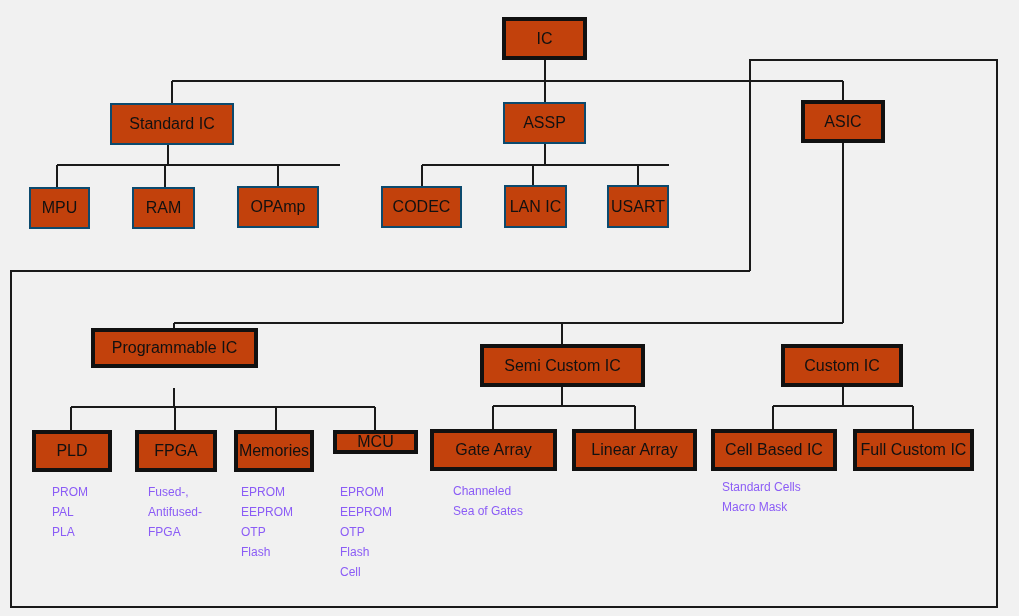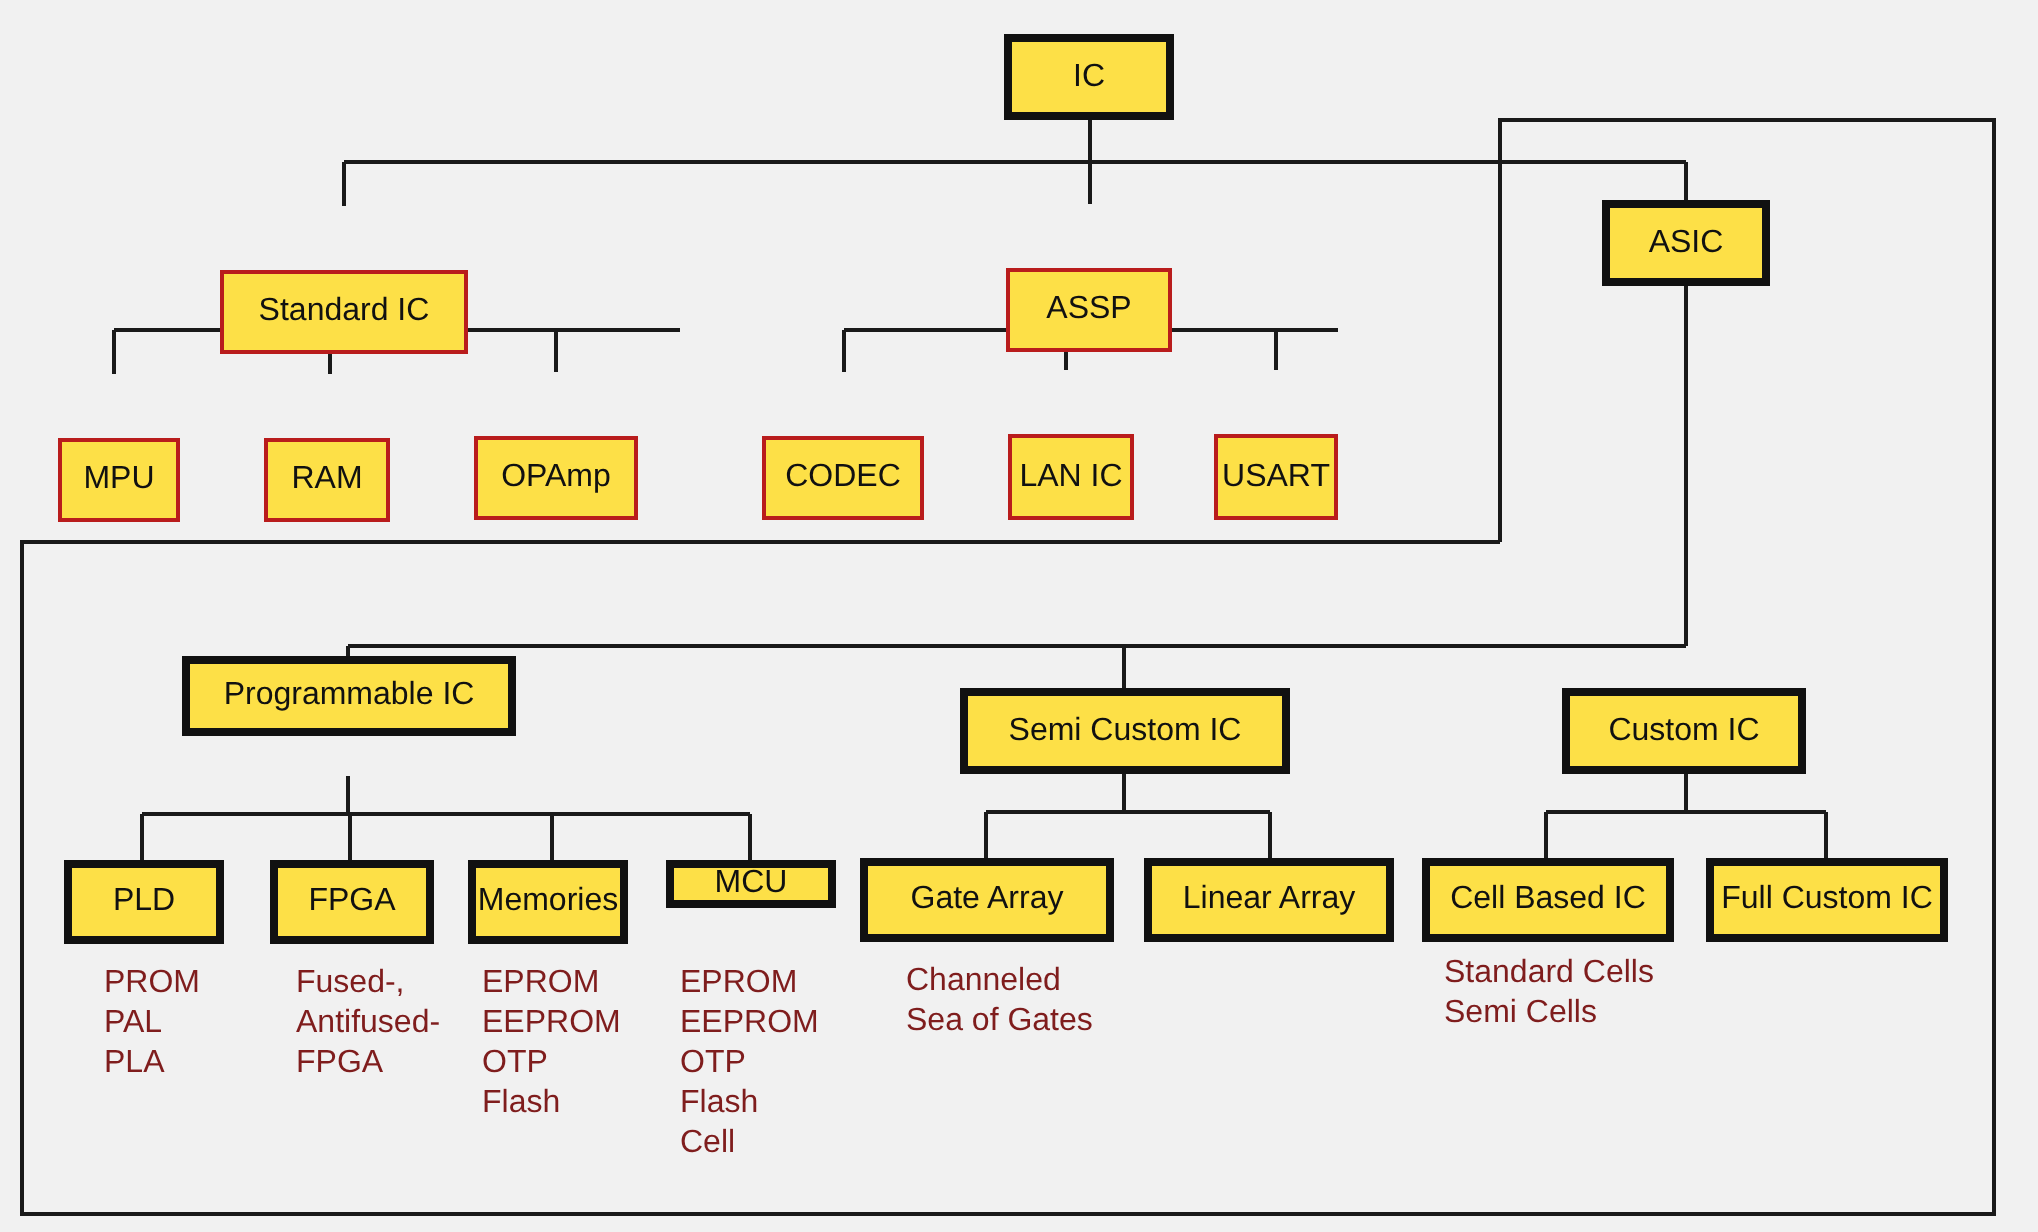--- a/index.html
+++ b/index.html
@@ -1,23 +1,23 @@
 <!DOCTYPE html>
 <html><head>
 <meta charset="utf-8">
 <style>
   html, body { margin: 0; padding: 0; }
   body { width: 1019px; height: 616px; background: #f1f1f1; position: relative; overflow: hidden;
          font-family: "Liberation Sans", sans-serif; color: #111; }
   svg.lines { position: absolute; left: 0; top: 0; }
-  .node { position: absolute; box-sizing: border-box; background: #fde047; display: flex;
+  .node { position: absolute; box-sizing: border-box; background: #c2410c; display: flex;
           align-items: center; justify-content: center; font-size: 16px; color: #111; white-space: nowrap; }
-  .thin { border: 2px solid #b91c1c; margin-top: 32px; }
+  .thin { border: 2px solid #0c4a6e; }
   .thick { border: 4px solid #111; }
-  .sub { position: absolute; font-size: 16px; line-height: 20px; color: #7f1d1d; }
+  .sub { position: absolute; font-size: 12px; line-height: 20px; color: #8b5cf6; }
   .sub div { white-space: nowrap; }
 </style>
 </head>
 <body>
 
 <svg class="lines" width="1019" height="616">
   <g stroke="#1a1a1a" stroke-width="2" fill="none">
 
     <polyline points="750,271 750,60 997,60 997,607 11,607 11,271 750,271"></polyline>
 
@@ -113,14 +113,14 @@
 <div class="node thick" style="left:572px;top:429px;width:125px;height:42px;">Linear Array</div>
 <div class="sub" style="left:453px;top:481px;">
   <div>Channeled</div>
   <div>Sea of Gates</div>
 </div>
 
 <div class="node thick" style="left:711px;top:429px;width:126px;height:42px;">Cell Based IC</div>
 <div class="node thick" style="left:853px;top:429px;width:121px;height:42px;">Full Custom IC</div>
 <div class="sub" style="left:722px;top:477px;">
   <div>Standard Cells</div>
-  <div>Semi Cells</div>
+  <div>Macro Mask</div>
 </div>
 
 </body></html>

